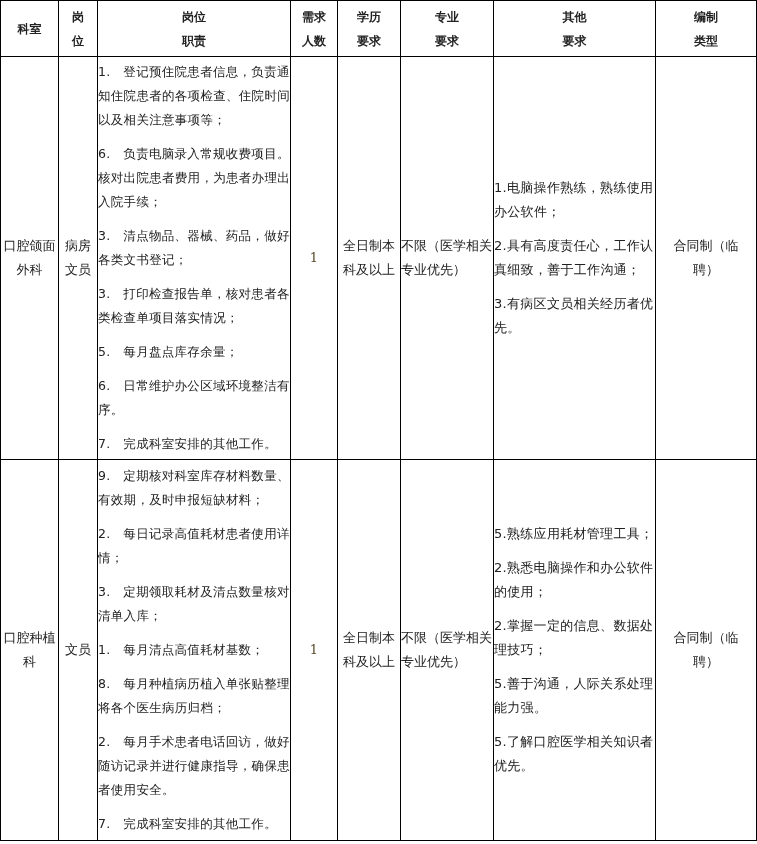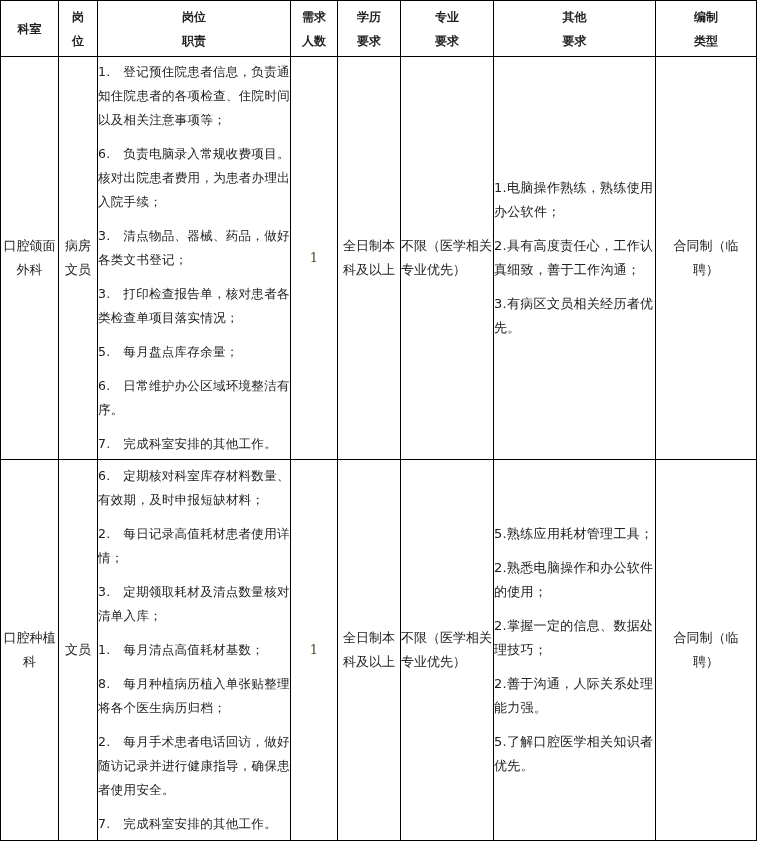--- a/index.html
+++ b/index.html
@@ -101,34 +101,34 @@
         <p>1.电脑操作熟练，熟练使用办公软件；</p>
         <p>2.具有高度责任心，工作认真细致，善于工作沟通；</p>
         <p>3.有病区文员相关经历者优先。</p>
       </td>
       <td class="center" style="padding:0 14px;">合同制（临聘）</td>
     </tr>
     <tr class="row2">
       <td class="center">口腔种植科</td>
       <td class="center">文员</td>
       <td class="duties">
-        <p>6.　定期核对科室库存材料数量、有效期，及时申报短缺材料；</p>
+        <p>9.　定期核对科室库存材料数量、有效期，及时申报短缺材料；</p>
         <p>2.　每日记录高值耗材患者使用详情；</p>
         <p>3.　定期领取耗材及清点数量核对清单入库；</p>
         <p>1.　每月清点高值耗材基数；</p>
         <p>8.　每月种植病历植入单张贴整理将各个医生病历归档；</p>
         <p>2.　每月手术患者电话回访，做好随访记录并进行健康指导，确保患者使用安全。</p>
         <p>7.　完成科室安排的其他工作。</p>
       </td>
       <td class="center qty">1</td>
       <td class="center">全日制本科及以上</td>
       <td class="center" style="text-align:left;">不限（医学相关专业优先）</td>
       <td class="others">
         <p>5.熟练应用耗材管理工具；</p>
         <p>2.熟悉电脑操作和办公软件的使用；</p>
         <p>2.掌握一定的信息、数据处理技巧；</p>
-        <p>2.善于沟通，人际关系处理能力强。</p>
+        <p>5.善于沟通，人际关系处理能力强。</p>
         <p>5.了解口腔医学相关知识者优先。</p>
       </td>
       <td class="center" style="padding:0 14px;">合同制（临聘）</td>
     </tr>
   </tbody>
 </table>
 
 </body></html>

